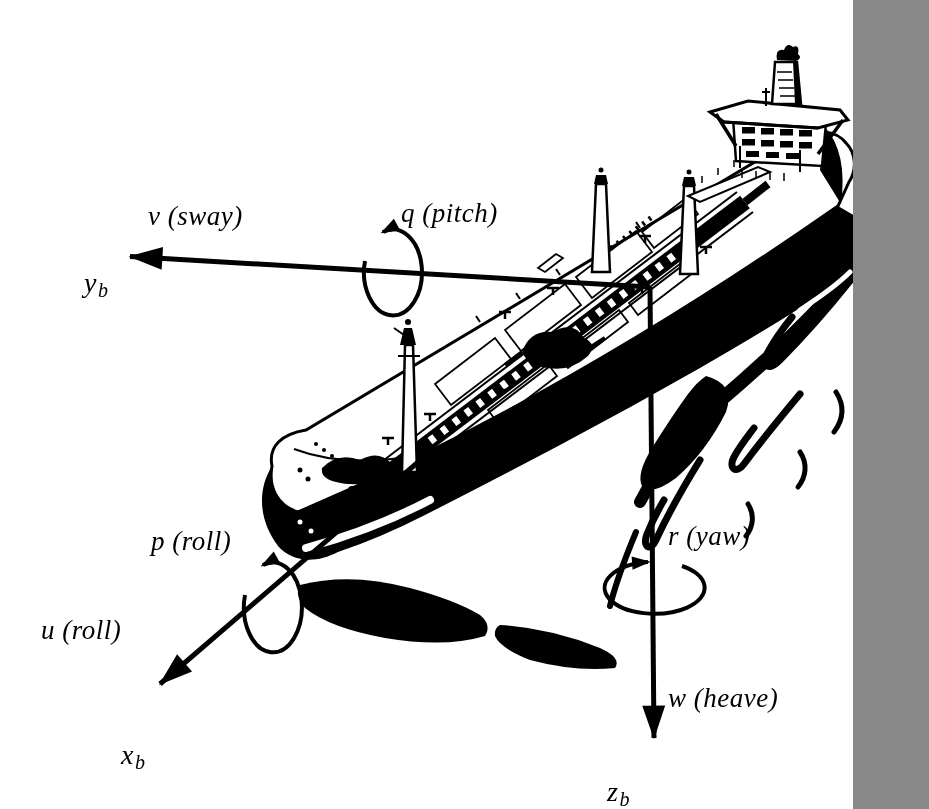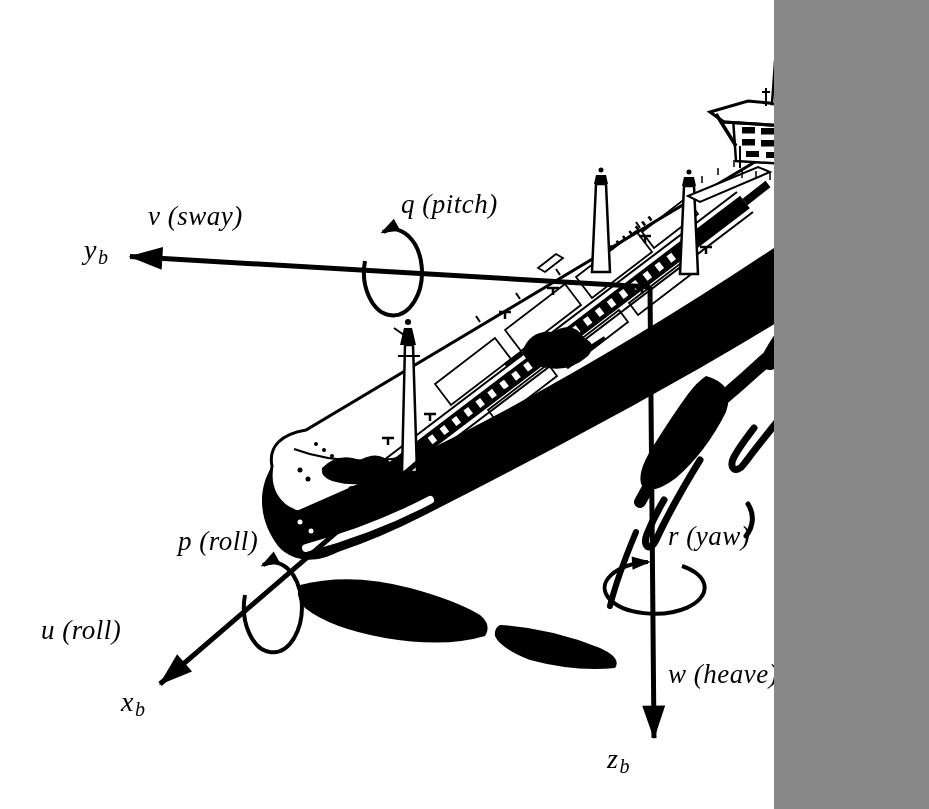--- a/index.html
+++ b/index.html
@@ -1,35 +1,35 @@
 <!DOCTYPE html>
 <html style="--ink: #000000; --paper: #ffffff;"><head>
 <meta charset="utf-8">
 <style>
   :root { --ink: #000000; --paper: #ffffff; }
   * { margin: 0; padding: 0; box-sizing: border-box; }
   body { background: #888; font-family: "Liberation Serif", serif; }
   .stage {
     position: relative;
-    width: 774px; height: 809px;
+    width: 853px; height: 809px;
     background: var(--paper, #fff);
     overflow: hidden;
   }
   .art { position: absolute; left: 0; top: 0; }
   .lbl {
     position: absolute;
     font-family: "Liberation Serif", serif;
     font-style: italic;
     font-size: 27px;
     line-height: 1;
     color: var(--ink, #000);
     white-space: nowrap;
     letter-spacing: 0.5px;
   }
-  .axis-lbl { font-size: 28px; }
+  .axis-lbl { font-size: 28px; margin-top: 33px; }
   .axis-sub { font-size: 20px; font-style: italic; vertical-align: -5px; margin-left: 1px; }
 </style>
 </head>
 <body>
 
 <div class="stage">
 
 <svg class="art" width="929" height="809" viewBox="0 0 929 809">
   <defs>
 
@@ -223,23 +223,23 @@
   </g>
 
   <g stroke="#000" fill="none">
     <path d="M 650 287 L 130 256.5" stroke-width="5" marker-end="url(#ah)"></path>
     <path d="M 650 287 L 654 738" stroke-width="5" marker-end="url(#ah)"></path>
     <path d="M 424 457 L 160 684" stroke-width="5" marker-end="url(#ah)"></path>
   </g>
 </svg>
 
 <div class="lbl" style="left:148px; top:203px;">v (sway)</div>
-<div class="lbl" style="left:401px; top:191px;">q (pitch)</div>
-<div class="lbl" style="left:151px; top:528px;margin-left:27px;">p (roll)</div>
+<div class="lbl" style="left:401px; top:200px;">q (pitch)</div>
+<div class="lbl" style="left:151px; top:528px;">p (roll)</div>
 <div class="lbl" style="left:41px; top:617px;">u (roll)</div>
 <div class="lbl" style="left:668px; top:523px;font-style:italic;">r (yaw)</div>
-<div class="lbl" style="left:668px; top:661px;text-align:right;">w (heave)</div>
+<div class="lbl" style="left:668px; top:685px;text-align:right;">w (heave)</div>
 
 <div class="lbl axis-lbl" style="left:84px; top:236px;"><span>y</span><span class="axis-sub">b</span></div>
-<div class="lbl axis-lbl" style="left:121px; top:688px;"><span>x</span><span class="axis-sub">b</span></div>
+<div class="lbl axis-lbl" style="left:121px; top:708px;"><span>x</span><span class="axis-sub">b</span></div>
 <div class="lbl axis-lbl" style="left:607px; top:745px;"><span>z</span><span class="axis-sub">b</span></div>
 
 </div>
 
 </body></html>

